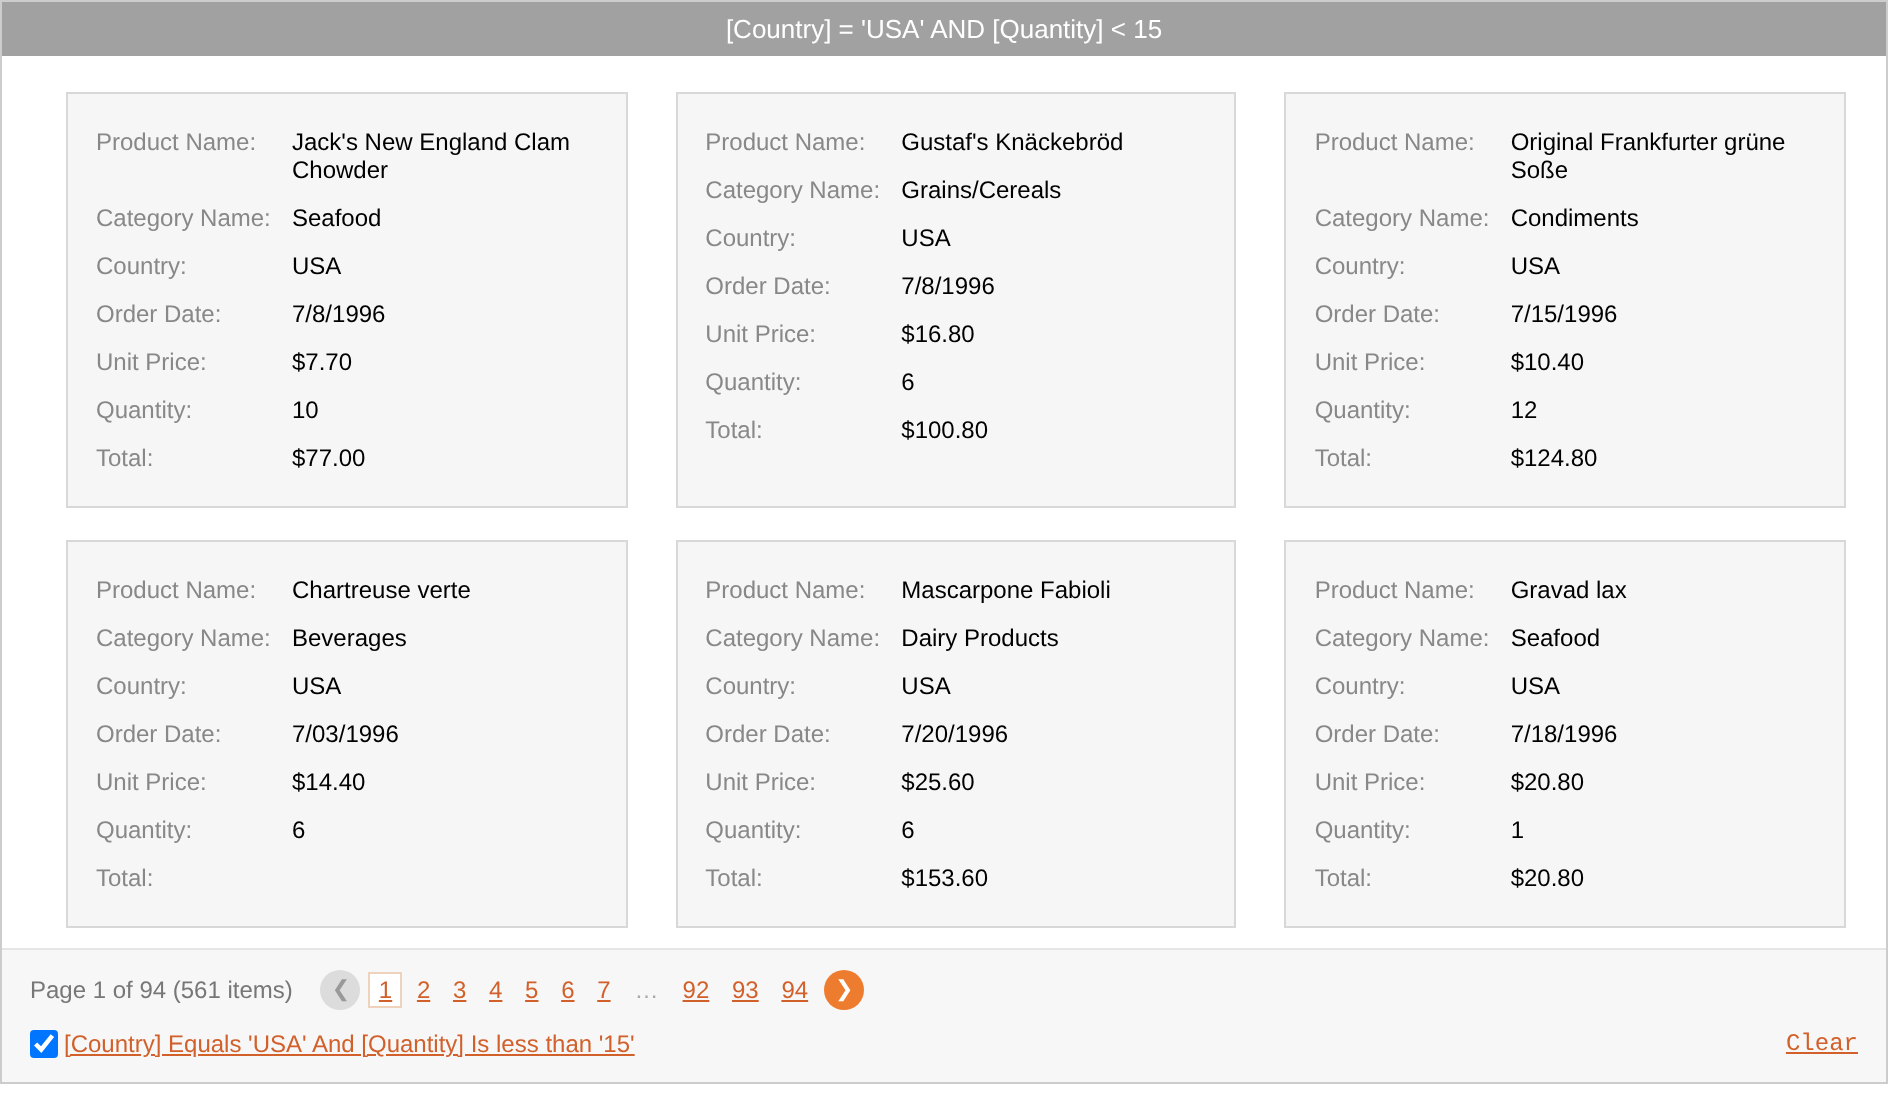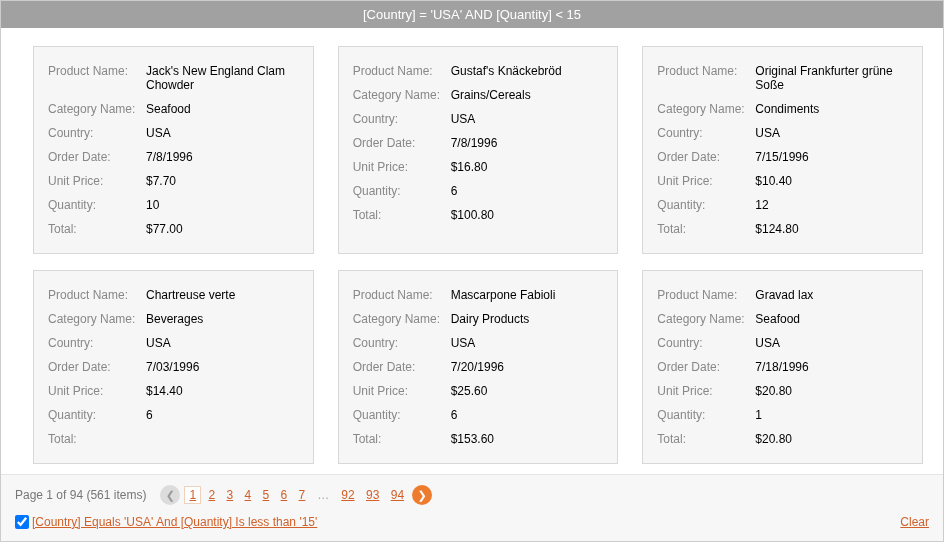--- a/index.html
+++ b/index.html
@@ -109,20 +109,21 @@
     .filter-link {
       color: #d1602a;
       text-decoration: underline;
       cursor: pointer;
     }
     .filter-clear {
       color: #d1602a;
       text-decoration: underline;
       cursor: pointer;
       margin-left: auto;
+      font-family: Liberation Mono, monospace;
     }
     .chevron {
       font-size: 11px;
       line-height: 1;
     }
   </style>
 </head>
 <body>
 
 <div class="container">

